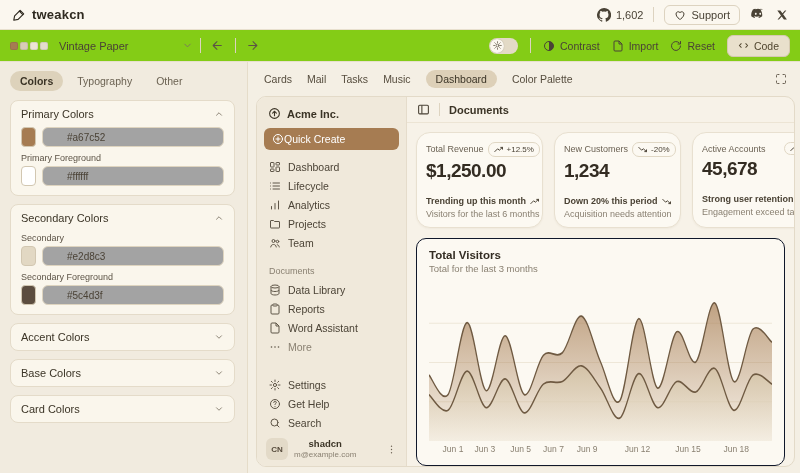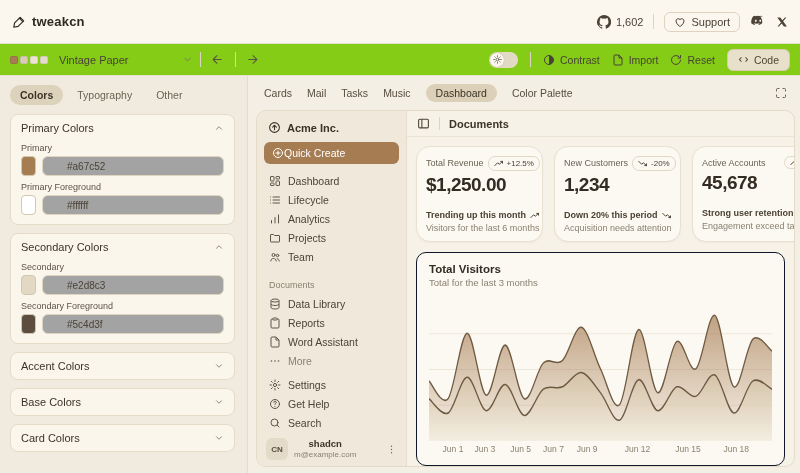--- a/index.html
+++ b/index.html
@@ -3,21 +3,21 @@
 <meta charset="utf-8">
 <style>
   * { margin:0; padding:0; box-sizing:border-box; }
   html,body { background:#f3eee2; }
   body { font-family:"Liberation Sans", sans-serif; color:#3e362b; }
   .app { width:800px; height:473px; overflow:hidden; background:#f3eee2; display:flex; flex-direction:column; }
   svg { display:block; }
   .ic { display:inline-flex; align-items:center; justify-content:center; flex:0 0 auto; }
 
   
-  .topbar { height:44px; background:#fbf7ef; border-bottom:1px solid #e8e0ce; display:flex; align-items:center; justify-content:space-between; padding:0 12px; flex:0 0 auto; }
+  .topbar { height:30px; background:#fbf7ef; border-bottom:1px solid #e8e0ce; display:flex; align-items:center; justify-content:space-between; padding:0 12px; flex:0 0 auto; }
   .brand-wrap { display:flex; align-items:center; gap:6px; }
   .brand { font-size:13px; font-weight:bold; letter-spacing:.2px; color:#2f2a20; }
   .top-right { display:flex; align-items:center; gap:10px; color:#4a4336; }
   .gh-stat { display:flex; align-items:center; gap:5px; font-size:11px; color:#4a4336; cursor:pointer; }
   .vsep { width:1px; height:15px; background:#ddd3c0; }
   .support-btn { display:flex; align-items:center; gap:5px; font-size:11px; border:1px solid #ddd3c0; border-radius:6px; padding:3px 9px; background:transparent; color:#4a4336; cursor:pointer; }
 
   
   .toolbar { height:32px; background:#84cc16; border-bottom:1px solid #e8e0ce; display:flex; align-items:center; justify-content:space-between; padding:0 10px; flex:0 0 auto; }
   .tb-left { display:flex; align-items:center; gap:7px; }
@@ -233,21 +233,20 @@
       <div class="sec-card">
         <div class="sec-head">
           <span class="sec-title">Primary Colors</span>
           <span class="ic chev">
               <svg width="10" height="10" viewBox="0 0 24 24" fill="none" stroke="currentColor" stroke-width="2" stroke-linecap="round" stroke-linejoin="round">
                 <path d="m6 15 6-6 6 6"></path>
               </svg>
             </span>
         </div>
         <div class="sec-body">
-          <div class="fld-label">Primary</div>
           <div class="fld-row">
             <span class="fld-swatch" style="background: rgb(166, 124, 82);"></span>
             <input class="fld-input" value="#a67c52" style="">
           </div>
           <div class="fld-label" style="margin-top:6px;">Primary Foreground</div>
           <div class="fld-row">
             <span class="fld-swatch" style="background: rgb(255, 255, 255);"></span>
             <input class="fld-input" value="#ffffff" style="">
           </div>
         </div>

